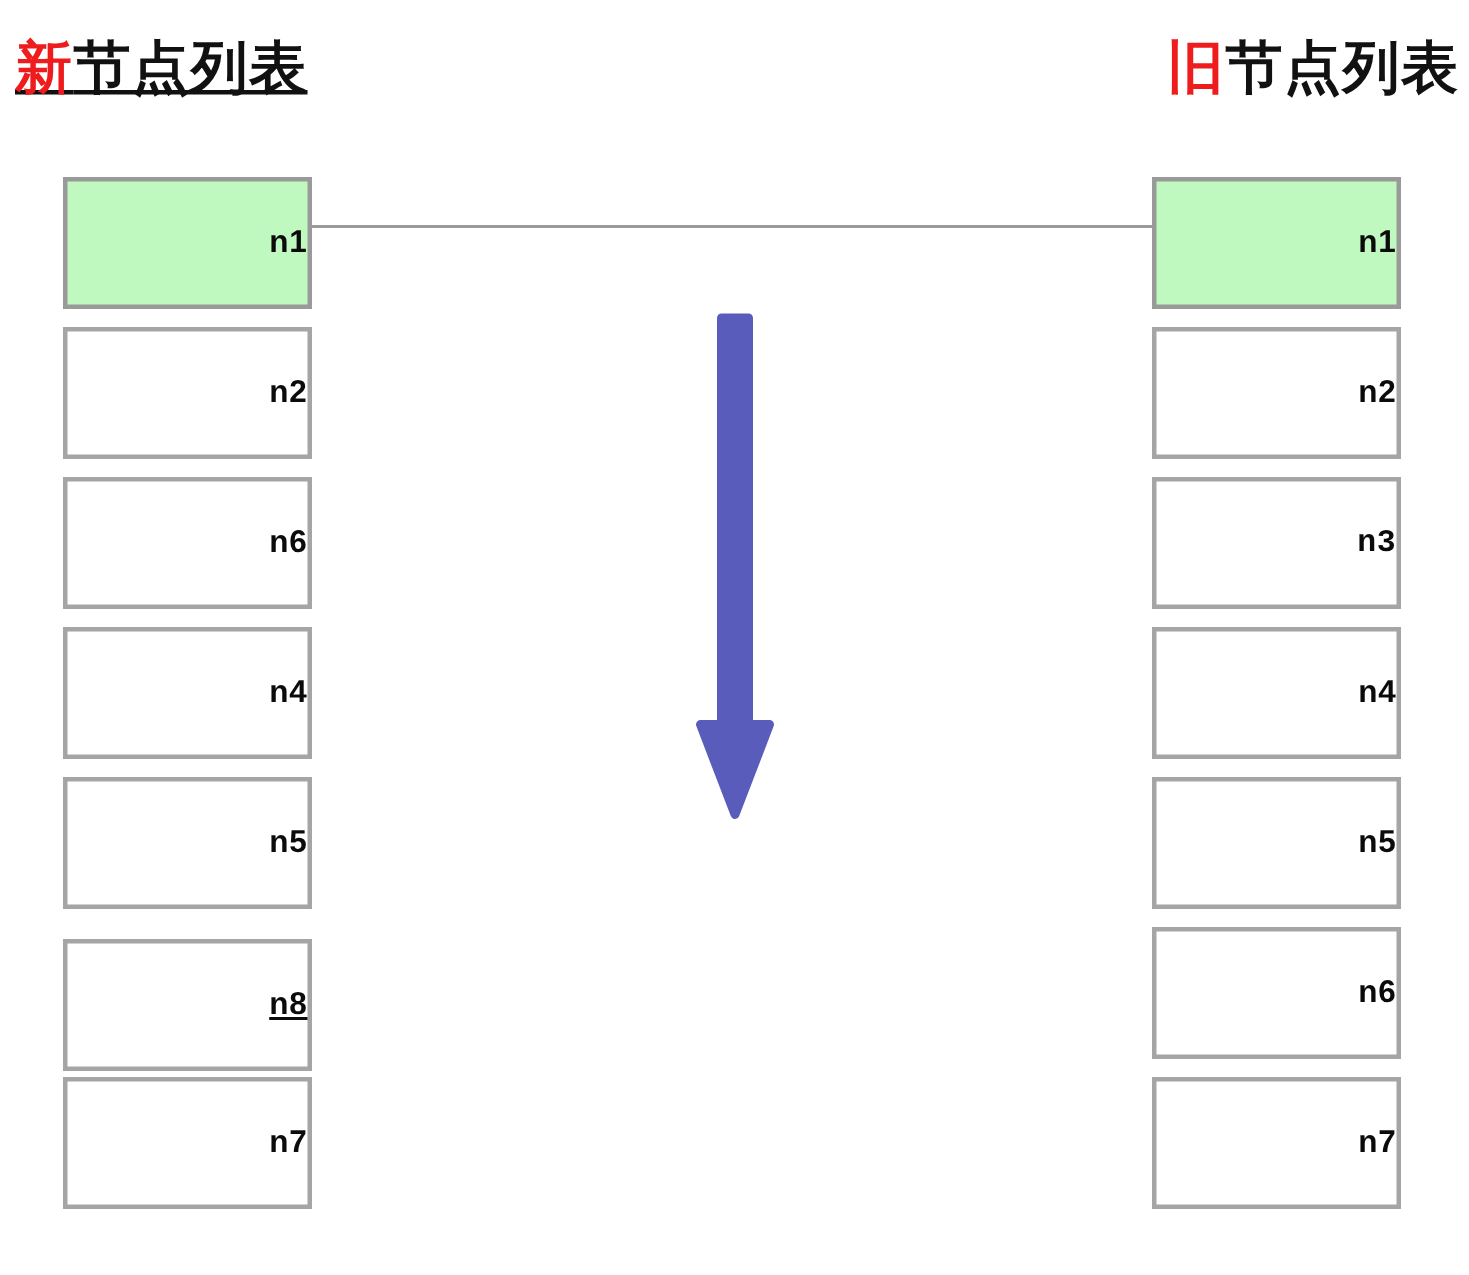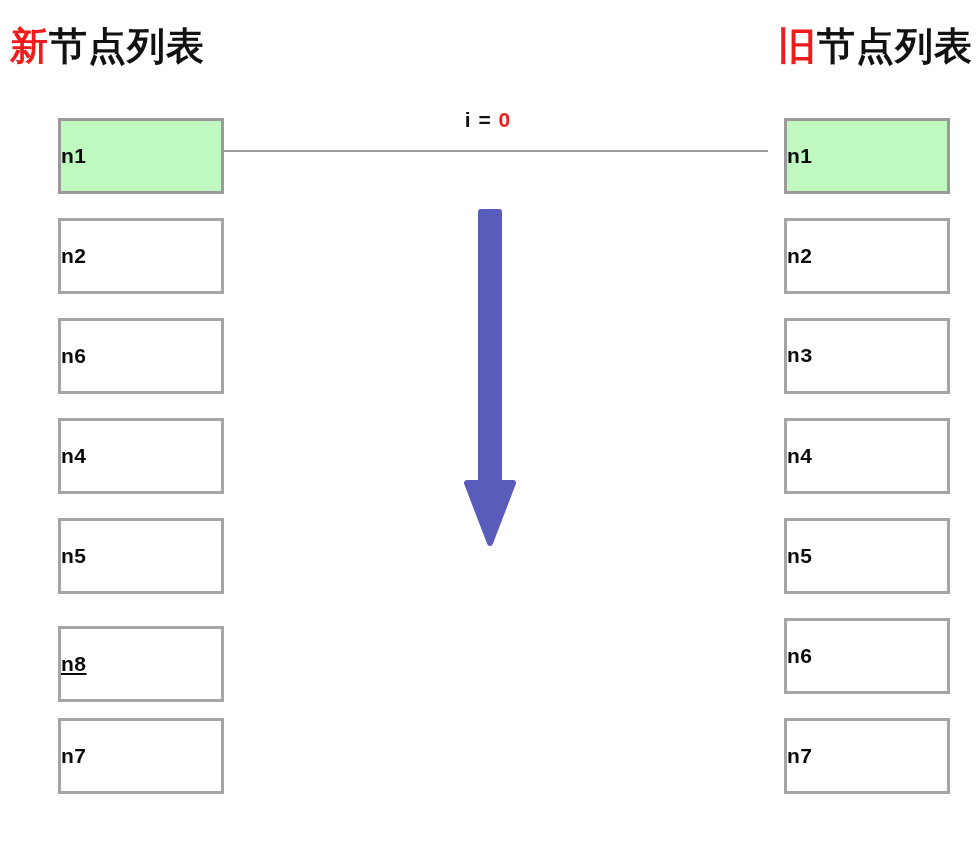--- a/index.html
+++ b/index.html
@@ -22,39 +22,38 @@
   .col-title {
     position: absolute;
     font-size: 38px;
     font-weight: bold;
     line-height: 44px;
     color: #111111;
     white-space: nowrap;
     letter-spacing: 1px;
   }
   .col-title .accent { color: #ee1c1c; }
-  #title-new { left: 10px; top: 24px; }
+  #title-new { left: 10px; top: 24px; text-decoration: underline; }
   #title-old { left: 778px; top: 24px; }
 
   
   .node {
     position: absolute;
     width: 166px;
-    height: 76px;
+    height: 88px;
     box-sizing: border-box;
     border: 3px solid #a5a5a5;
     background: #ffffff;
     display: flex;
     align-items: center;
-    justify-content: flex-start;
+    justify-content: flex-end;
     font-size: 21px;
     font-weight: bold;
     color: #0b0b0b;
     letter-spacing: 0.5px;
-    margin-left: 16px;
   }
   .node.highlight {
     background: #bff9bf;
     border-color: #9a9a9a;
   }
   .col-left  { left: 42px; }
   .col-right { left: 768px; }
 
   
   #connector {
@@ -94,23 +93,20 @@
 
   <div id="title-new" class="col-title">
     <span class="accent">新</span><span>节点列表</span>
   </div>
 
   <div id="title-old" class="col-title">
     <span class="accent">旧</span><span>节点列表</span>
   </div>
 
   <div id="connector"></div>
-  <div id="connector-label">
-    <span>i = </span><span class="accent">0</span>
-  </div>
 
   <svg id="flow-arrow" viewBox="0 0 70 345">
     <path d="M26 7 L44 7 L44 278 L58 278 L35 338 L12 278 L26 278 Z" fill="#5a5cbb" stroke="#5a5cbb" stroke-width="6" stroke-linejoin="round"></path>
   </svg>
 
   <div id="new-list-column">
       <div class="node col-left highlight" style="top: 118px;">
         <span>n1</span>
       </div>
       <div class="node col-left" style="top: 218px;">

